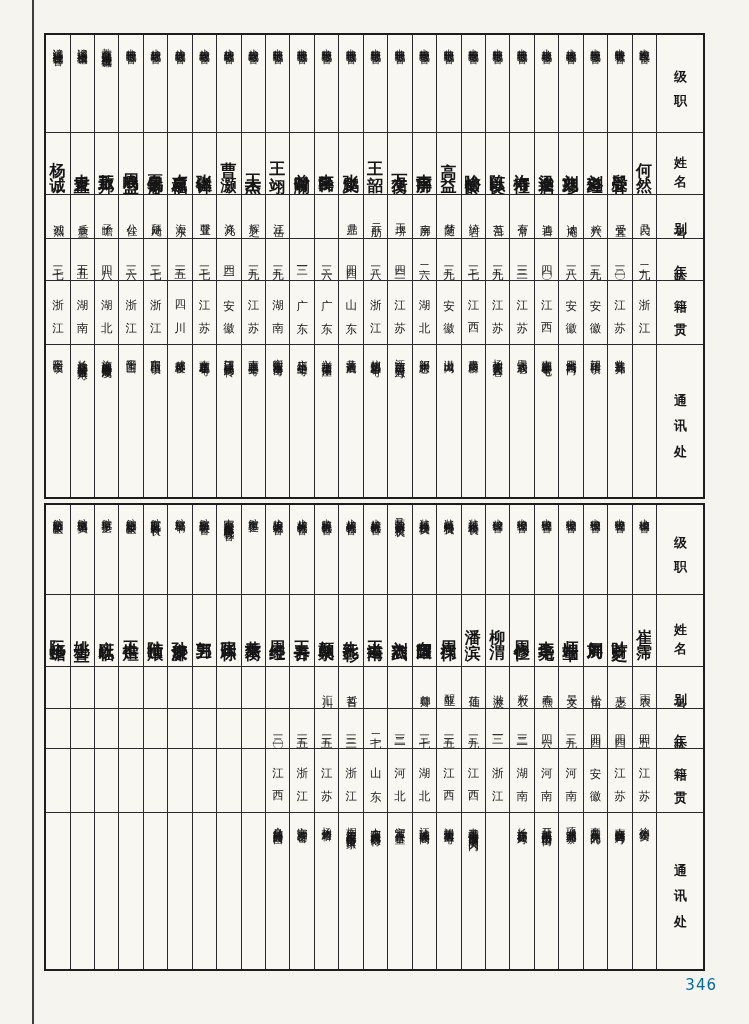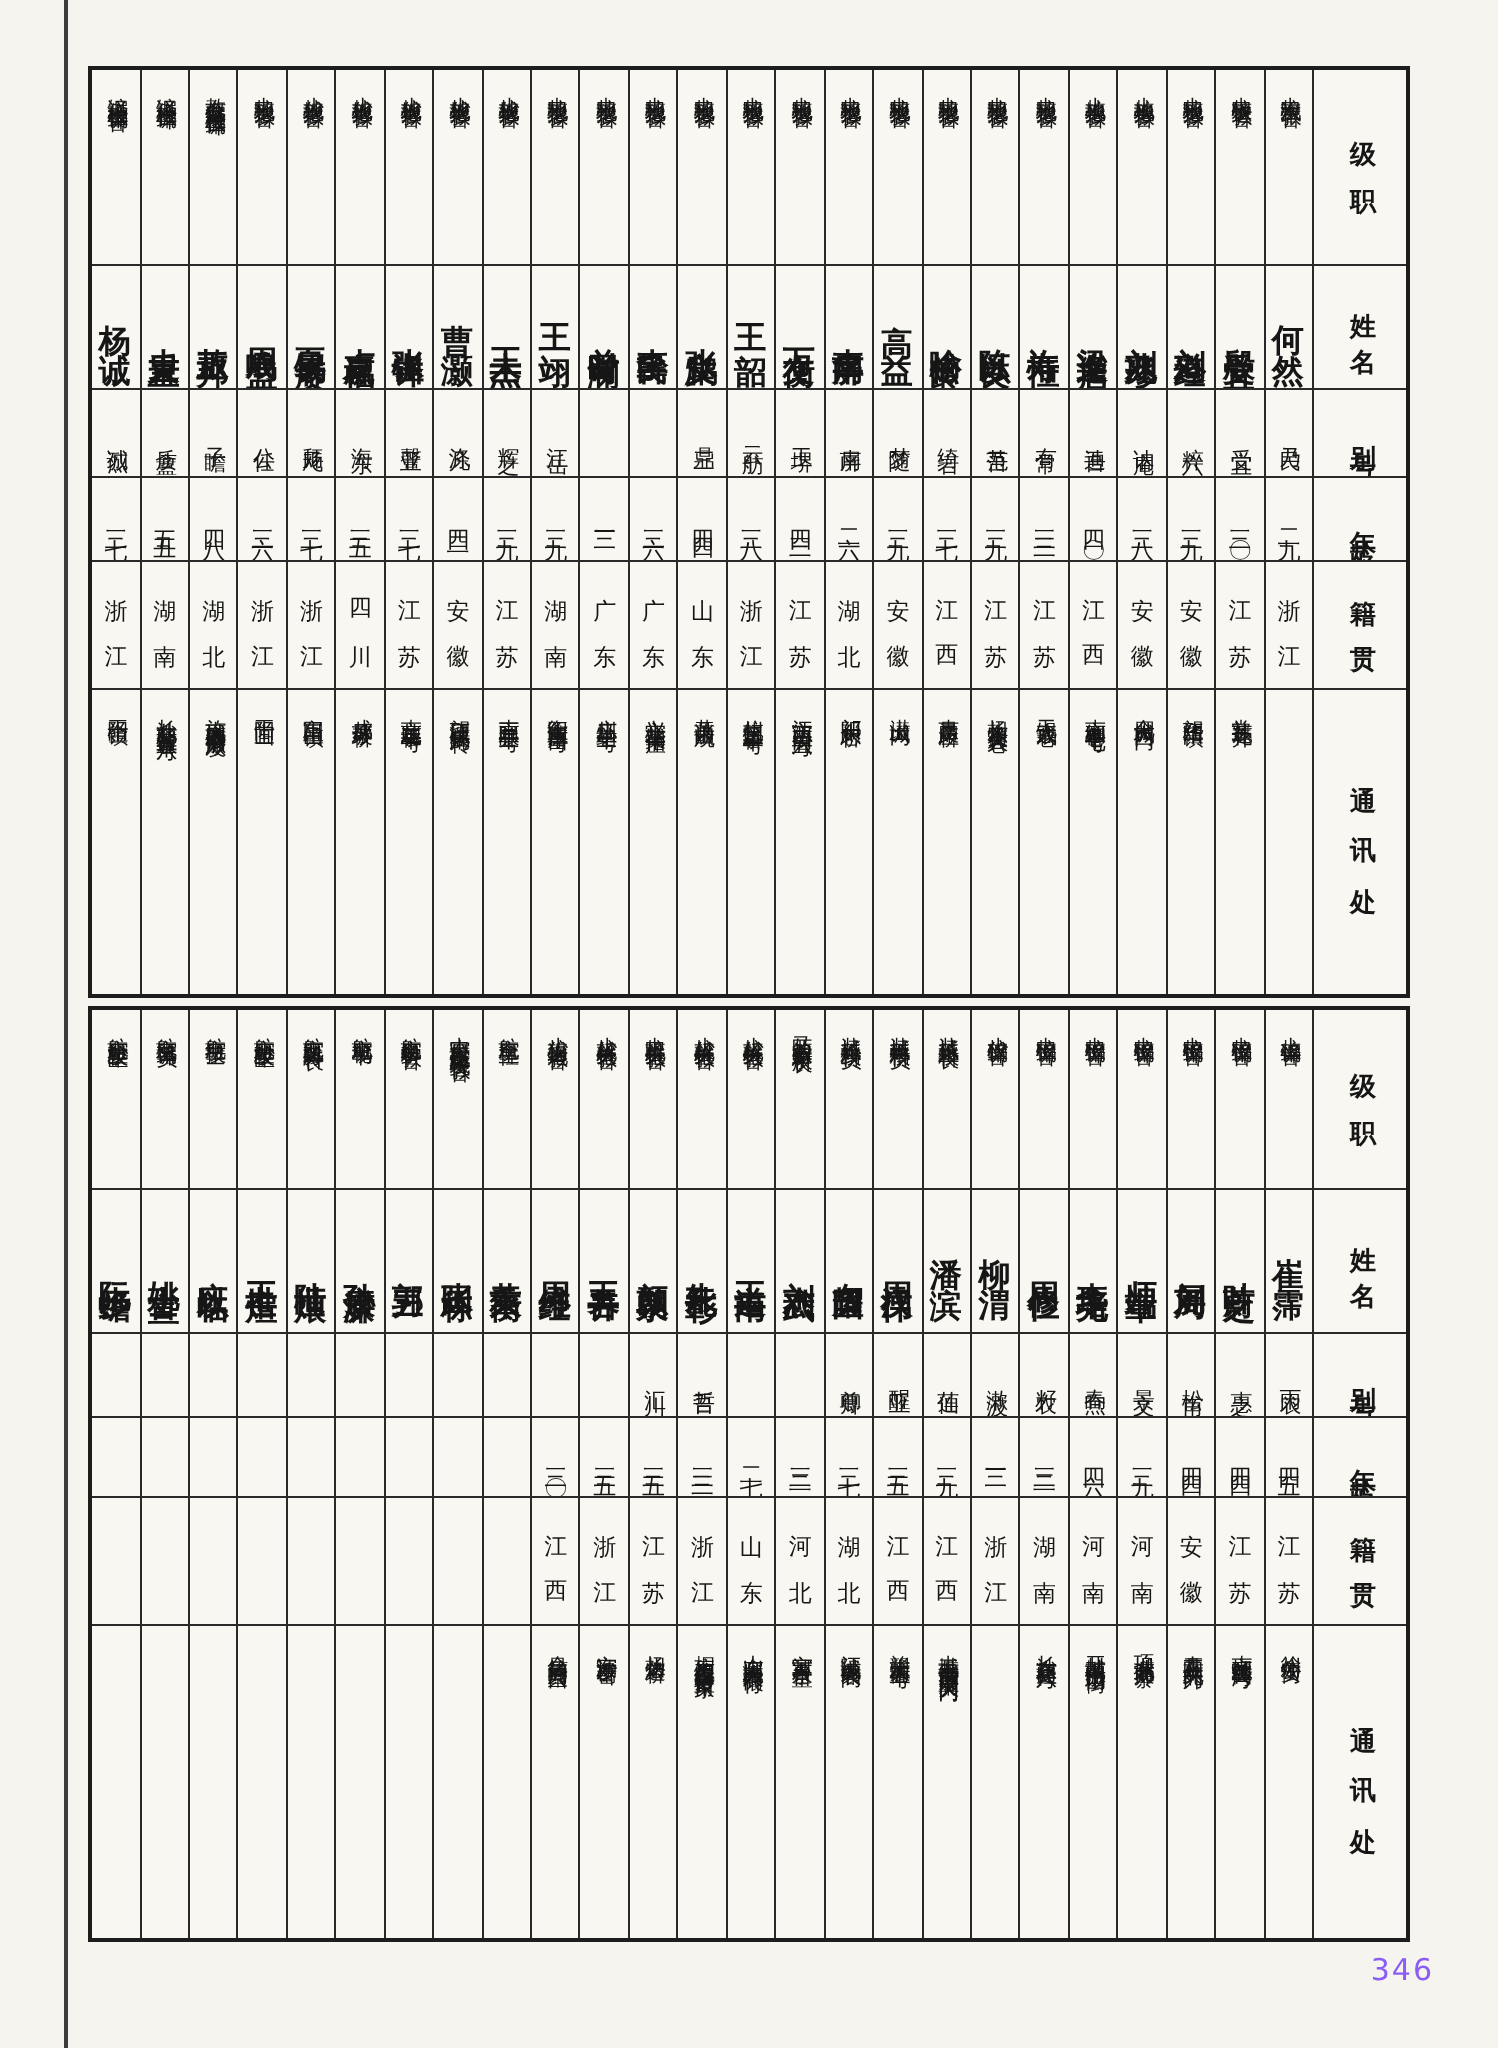--- a/index.html
+++ b/index.html
@@ -40,21 +40,21 @@
   
   .head .v{font-size:13px;font-weight:600;}
   .head .rank{align-items:center;padding-top:0;}
   .head .address{align-items:center;padding-top:0;}
   .head .rank .v{letter-spacing:24px;}
   .head .name .v{letter-spacing:18px;}
   .head .alias .v{letter-spacing:5px;}
   .head .age .v{letter-spacing:5px;}
   .head .origin .v{letter-spacing:23px;}
   .head .address .v{letter-spacing:26px;max-height:none;}
-  .page-number{position:absolute;right:32px;bottom:30px;font-size:15px;letter-spacing:1px;color:#8b5cf6;}
+  .page-number{position:absolute;right:32px;bottom:30px;font-size:15px;letter-spacing:1px;color:#0369a1;}
 </style>
 </head>
 <body>
 
 <div class="page">
   <div class="binding-line"></div>
   <div class="roster" id="table-top">
   <div class="col head">
     <div class="cell rank">
           <span class="v">级职</span>

